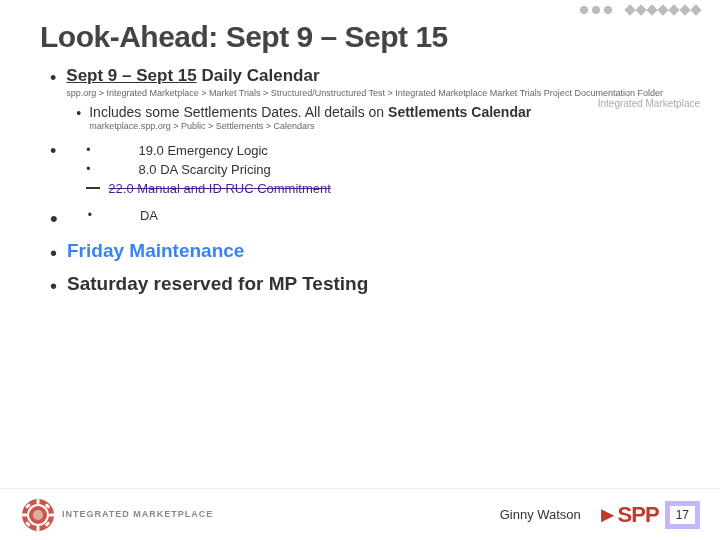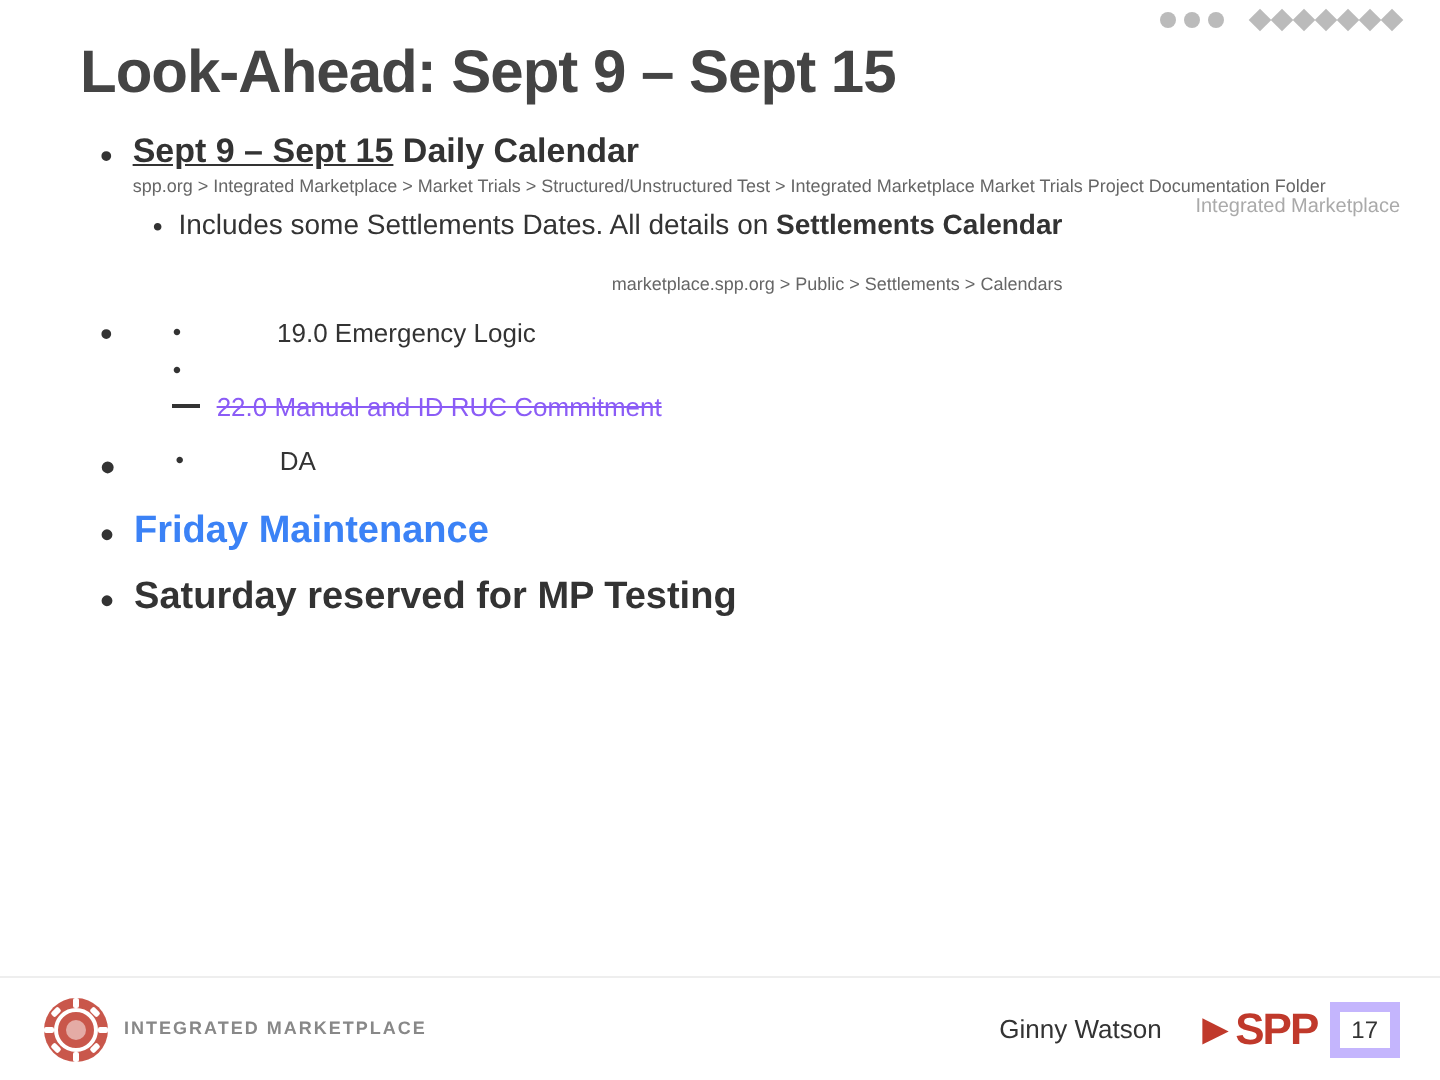--- a/index.html
+++ b/index.html
@@ -88,22 +88,21 @@
     }
 
     .sub-bullet-content .underline-link {
       font-weight: bold;
       margin-top: 29px;
     }
 
     .sub-bullet-breadcrumb {
       font-size: 9px;
       color: #666;
-      margin-top: 17px;
-      text-align: right;
+      margin-top: 1px;
     }
 
     .sub-sub-bullet {
       display: flex;
       align-items: flex-start;
       margin-top: 4px;
       margin-left: 20px;
     }
 
     .sub-sub-bullet > .bullet-dot {
@@ -130,21 +129,21 @@
     .strikethrough-dash {
       width: 14px;
       height: 2px;
       background: #333;
       margin-right: 8px;
       flex-shrink: 0;
     }
 
     .strikethrough-text {
       font-size: 13px;
-      color: #8b5cf6;
+      color: #4c1d95;
       text-decoration: line-through;
     }
 
     .section-gap {
       margin-bottom: 8px;
     }
 
     
     .footer {
       position: absolute;
@@ -276,20 +275,21 @@
       <span class="bullet-dot">•</span>
       <div class="bullet-level1-content">
 
         <div class="sub-sub-bullet">
           <span class="bullet-dot">•</span>
           <div class="sub-sub-bullet-content">19.0 Emergency Logic</div>
         </div>
 
         <div class="sub-sub-bullet">
           <span class="bullet-dot">•</span>
+          <div class="sub-sub-bullet-content">8.0 DA Scarcity Pricing</div>
         </div>
 
         <div class="strikethrough-line">
           <div class="strikethrough-dash"></div>
           <div class="strikethrough-text">22.0 Manual and ID RUC Commitment</div>
         </div>
 
       </div>
     </div>
 

